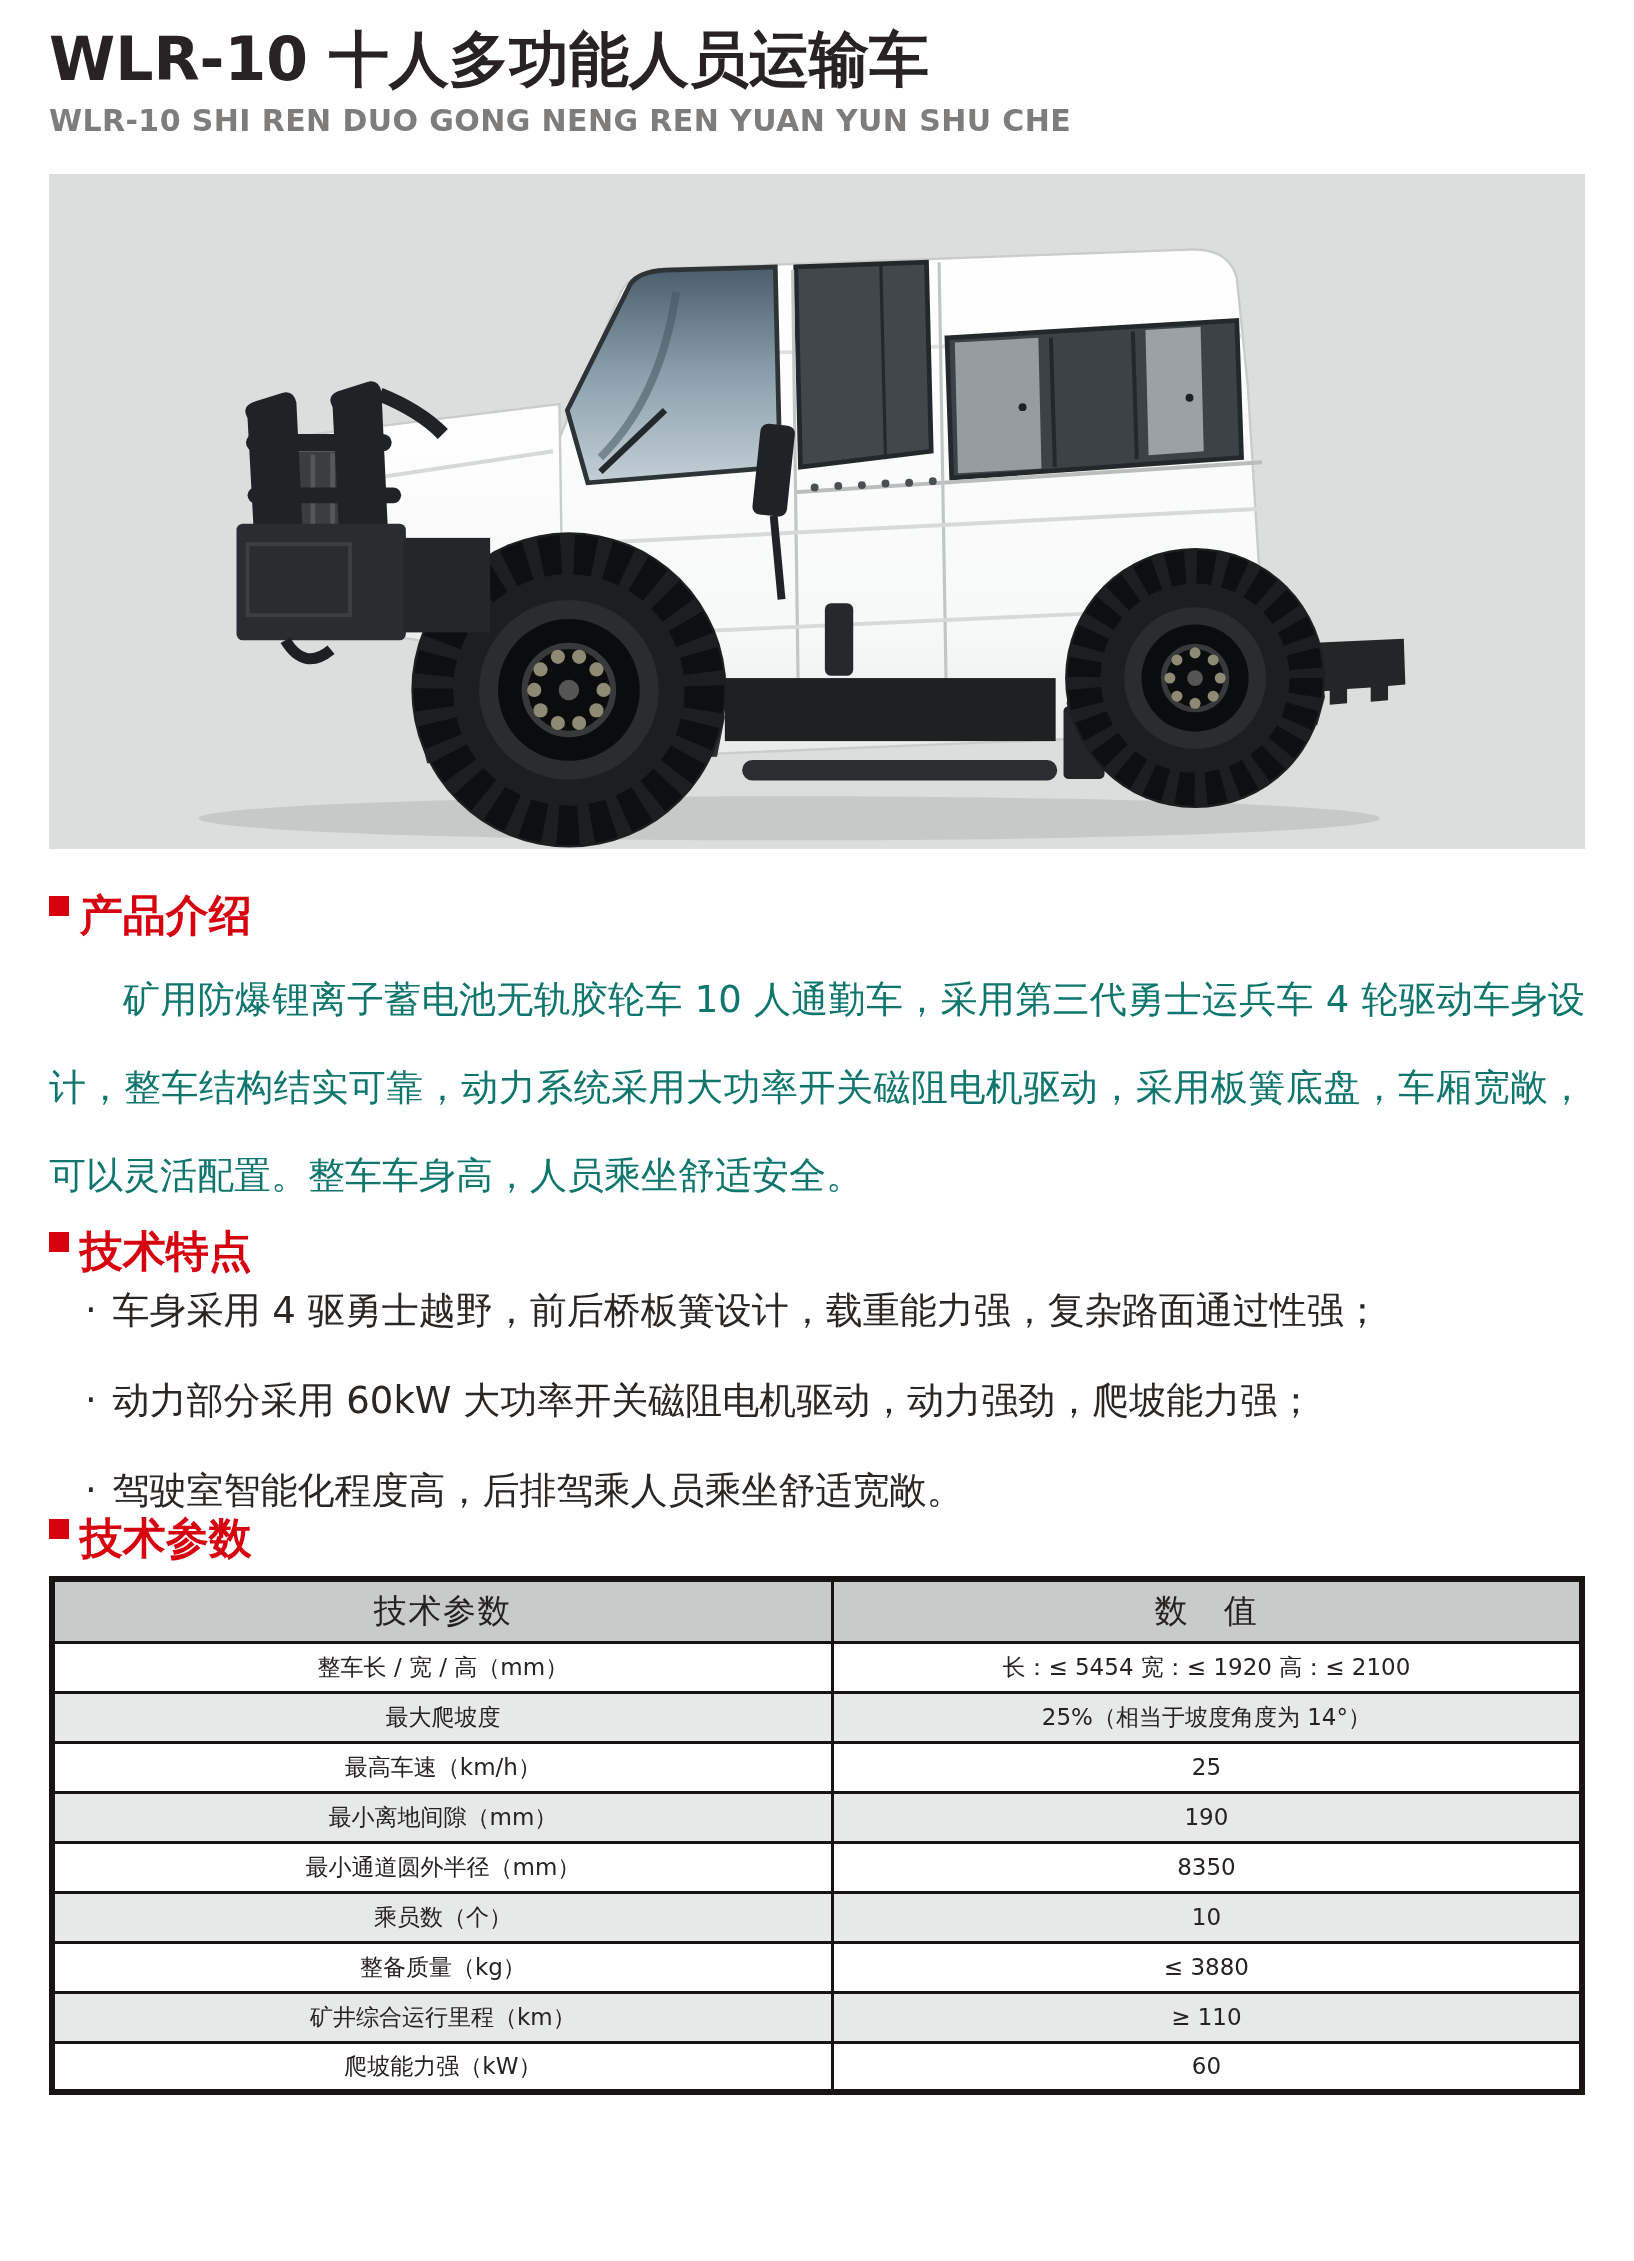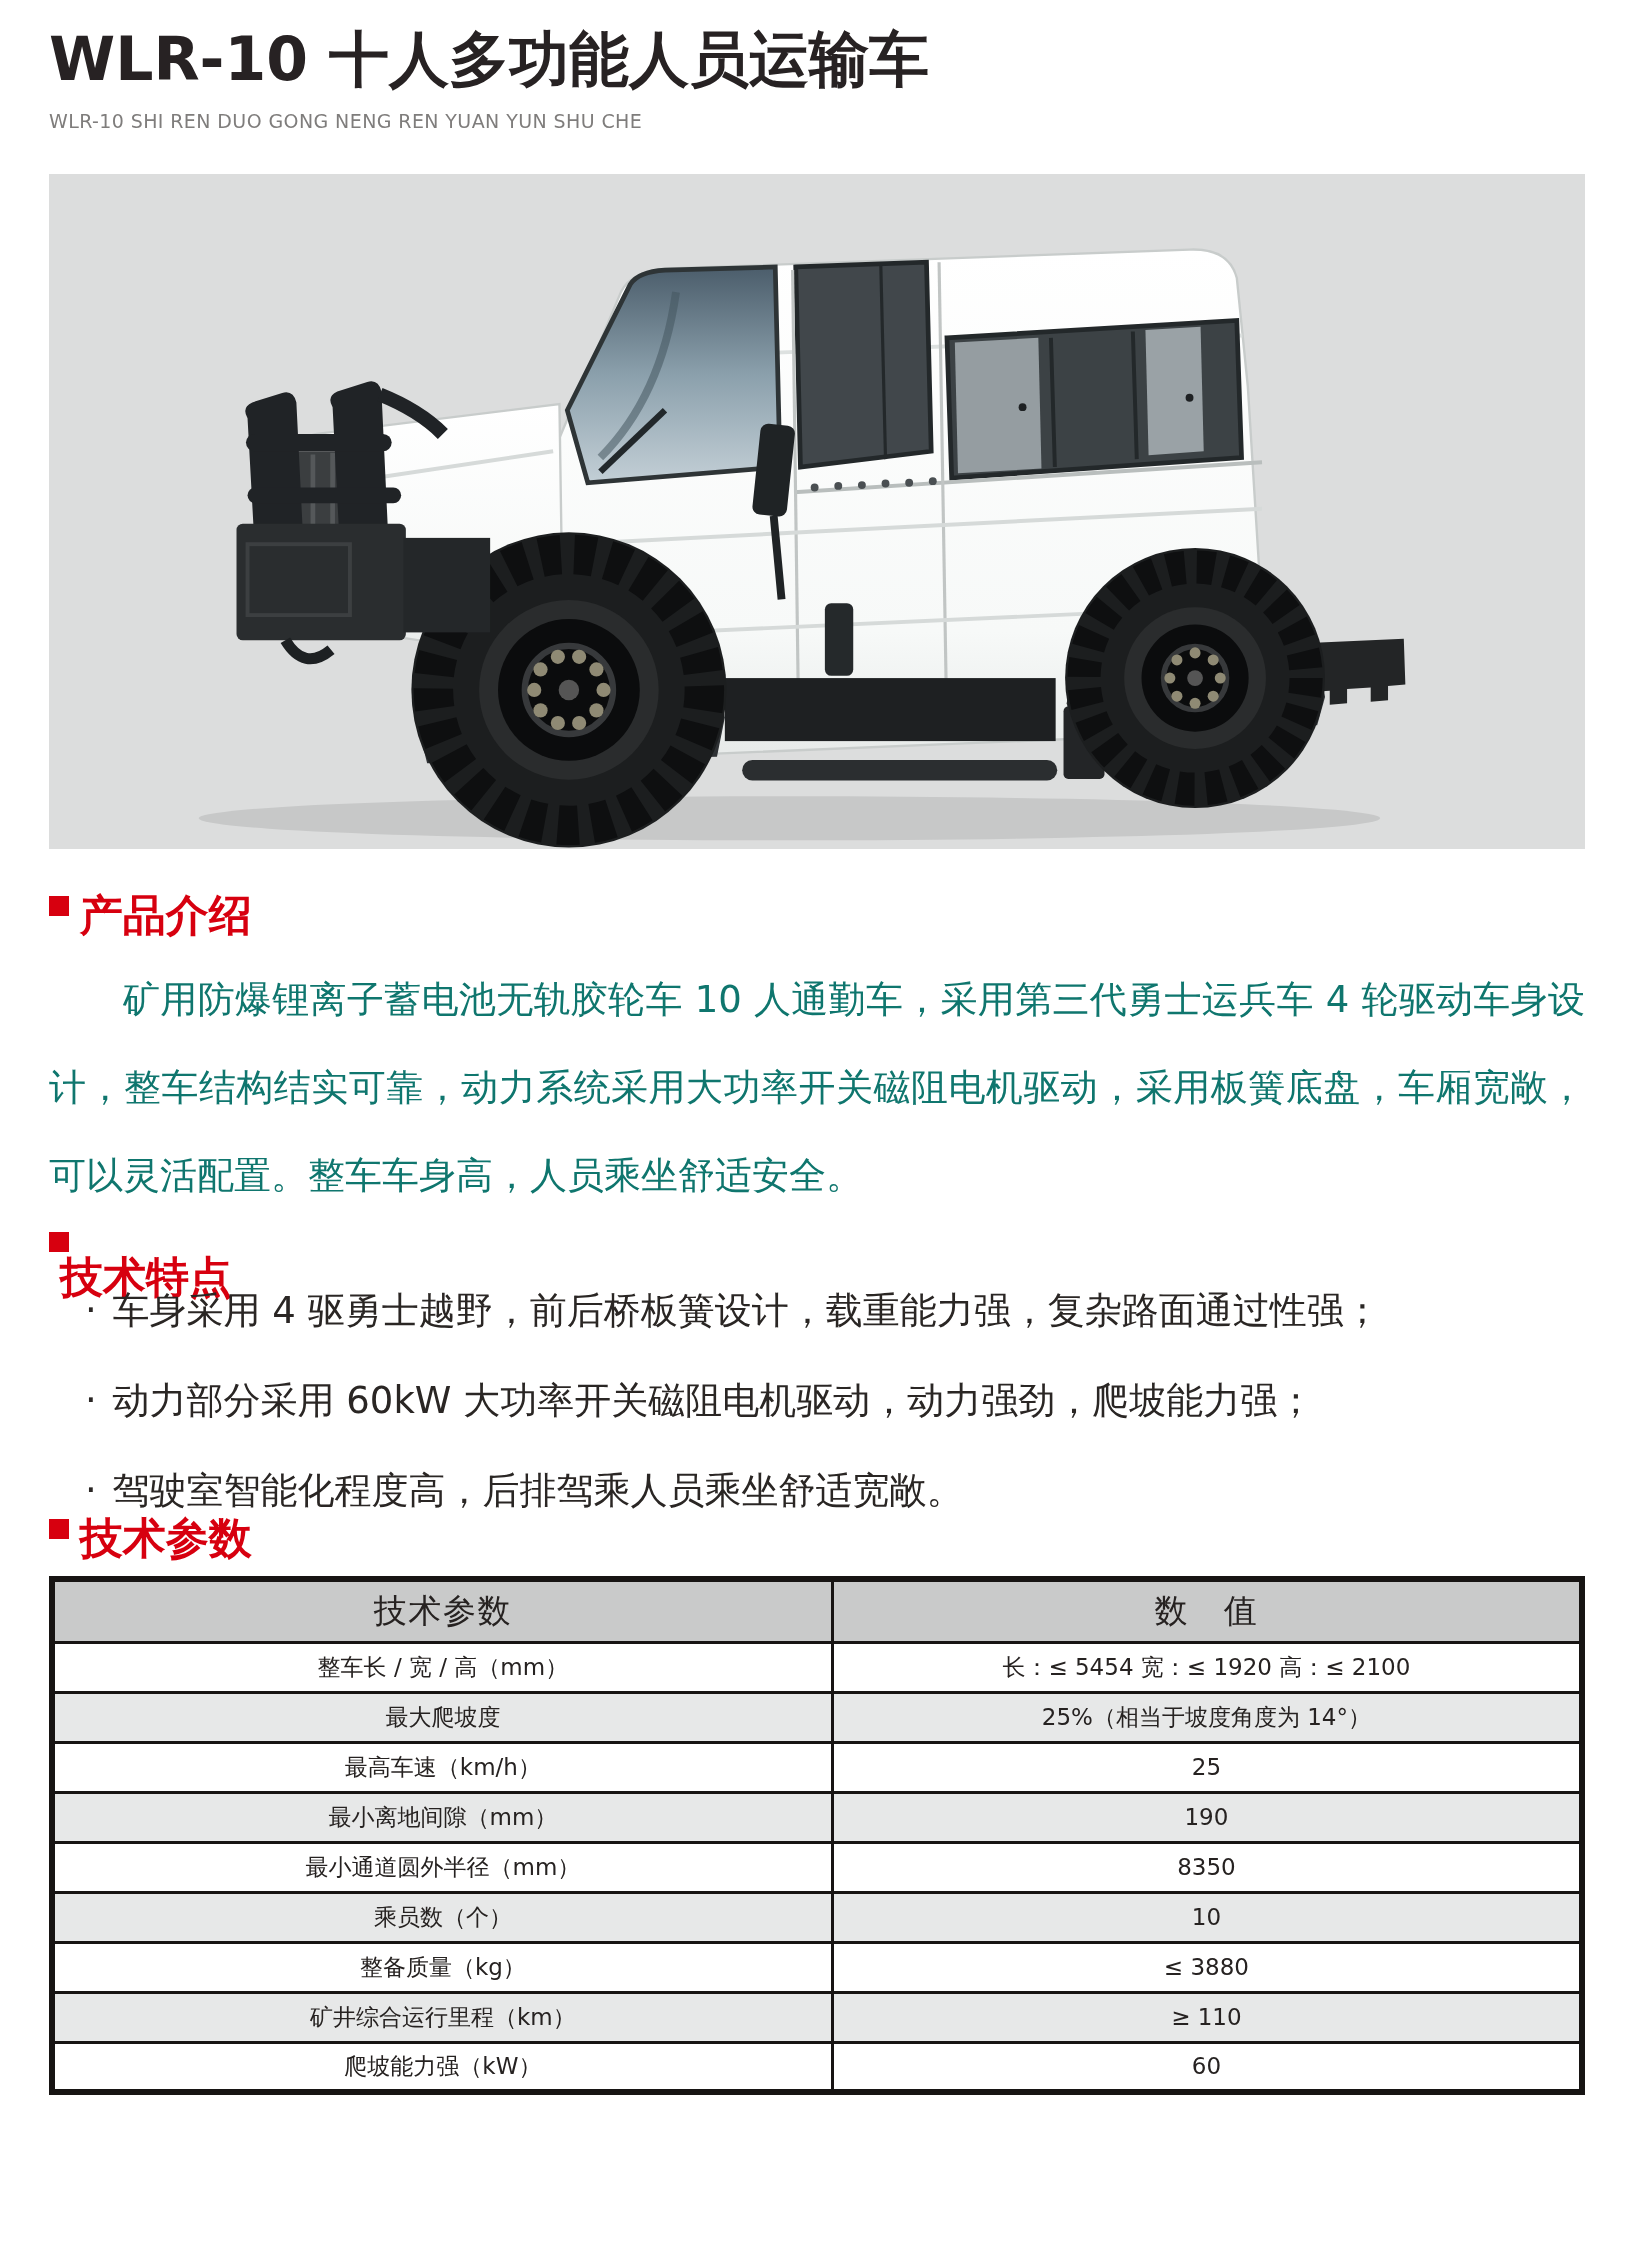--- a/index.html
+++ b/index.html
@@ -6,35 +6,35 @@
   html { background:#fff; }
   body {
     width:1634px; height:2261px; background:#ffffff;
     font-family:"DejaVu Sans","Liberation Sans",sans-serif;
     color:#262220; overflow:hidden;
   }
   .page { width:1634px; height:2261px; padding:0 49px; }
 
   
   .doc-title { padding-top:20.5px; font-size:60px; line-height:77px; font-weight:700; color:#272223; letter-spacing:0px; }
-  .doc-subtitle { margin-top:9.5px; font-size:19px; line-height:28px; font-weight:400; color:#7f7d7c; letter-spacing:0.4px; }
+  .doc-subtitle { margin-top:9.5px; font-size:30px; line-height:28px; font-weight:700; color:#7f7d7c; letter-spacing:0.4px; }
 
   
   .hero { margin-top:39px; height:675px; background:#dcdddd; position:relative; overflow:hidden; }
   .hero svg { display:block; width:100%; height:100%; }
 
   
   .sec-head { display:flex; height:50px; margin-top:0; }
   .sec-head .sq { width:19.7px; height:19.7px; flex:0 0 19.7px; margin-top:6.3px; }
   .sec-head h2 { margin-left:11px; font-size:43px; line-height:50px; font-weight:700; }
 
   .sec-intro .sec-head { margin-top:41px; }
   .intro-body { margin-top:15.8px; font-size:37px; line-height:88px; text-align:justify; text-indent:2em; color:#0f766e; }
 
-  .sec-features .sec-head { margin-top:6.3px;flex-direction:column; }
+  .sec-features .sec-head { margin-top:6.3px; }
   .features-list { list-style:none; margin-top:12.6px; padding-left:36px; }
   .features-list li { display:flex; font-size:37px; line-height:44px; margin-bottom:46px; color:#2a2624; }
   .features-list li:last-child { margin-bottom:0; }
   .features-list .dot { margin-right:15.8px; }
 
   .sec-specs .sec-head { margin-top:0; }
   .spec-table { margin-top:13.4px; width:100%; border-collapse:collapse; table-layout:fixed; border:6.3px solid #171413; }
   .spec-table th, .spec-table td {
     border:3.2px solid #171413; text-align:center; vertical-align:middle;
     font-weight:400; color:#262221; padding:0 7.9px;

